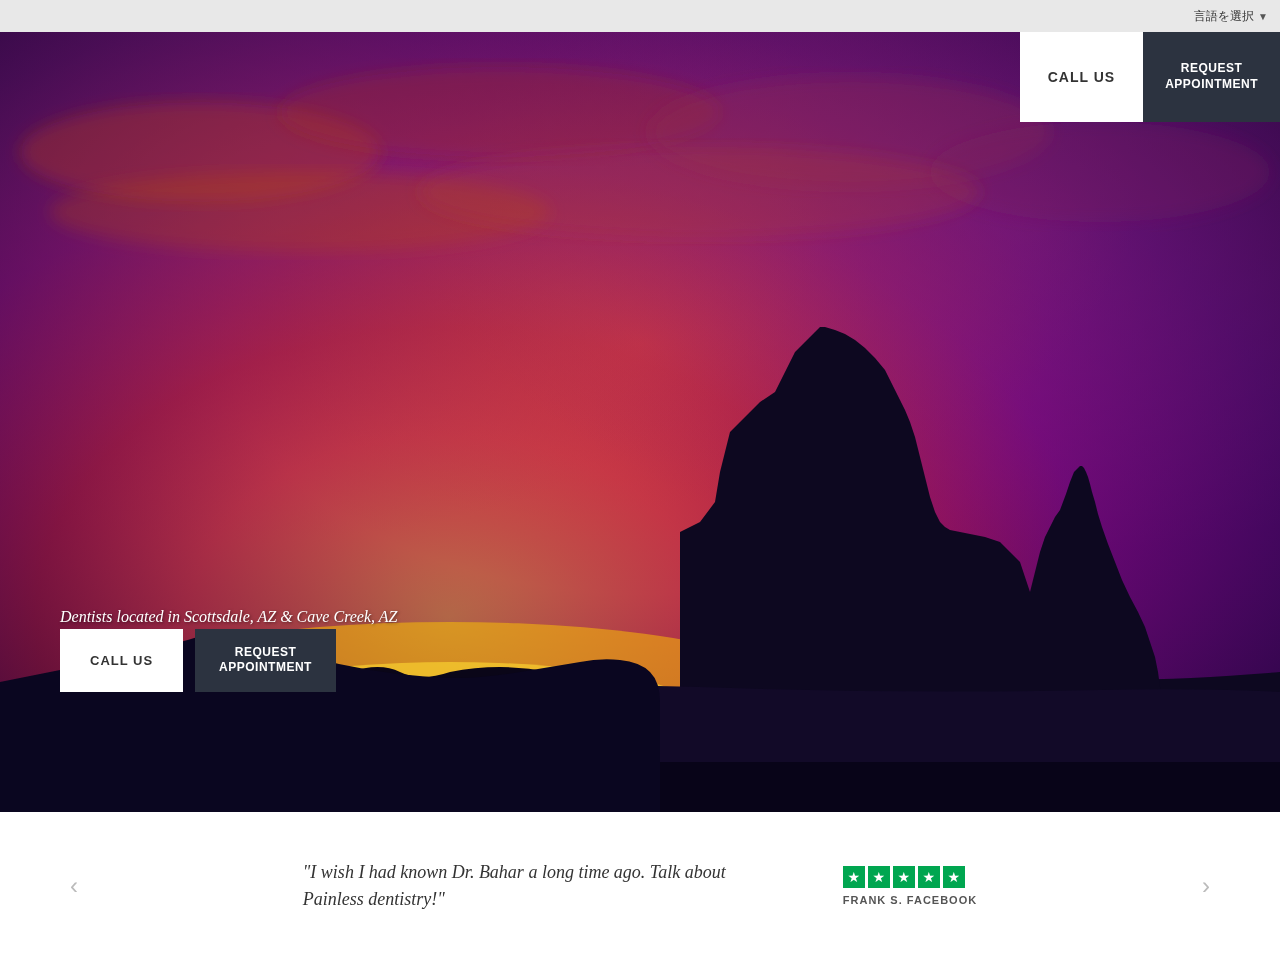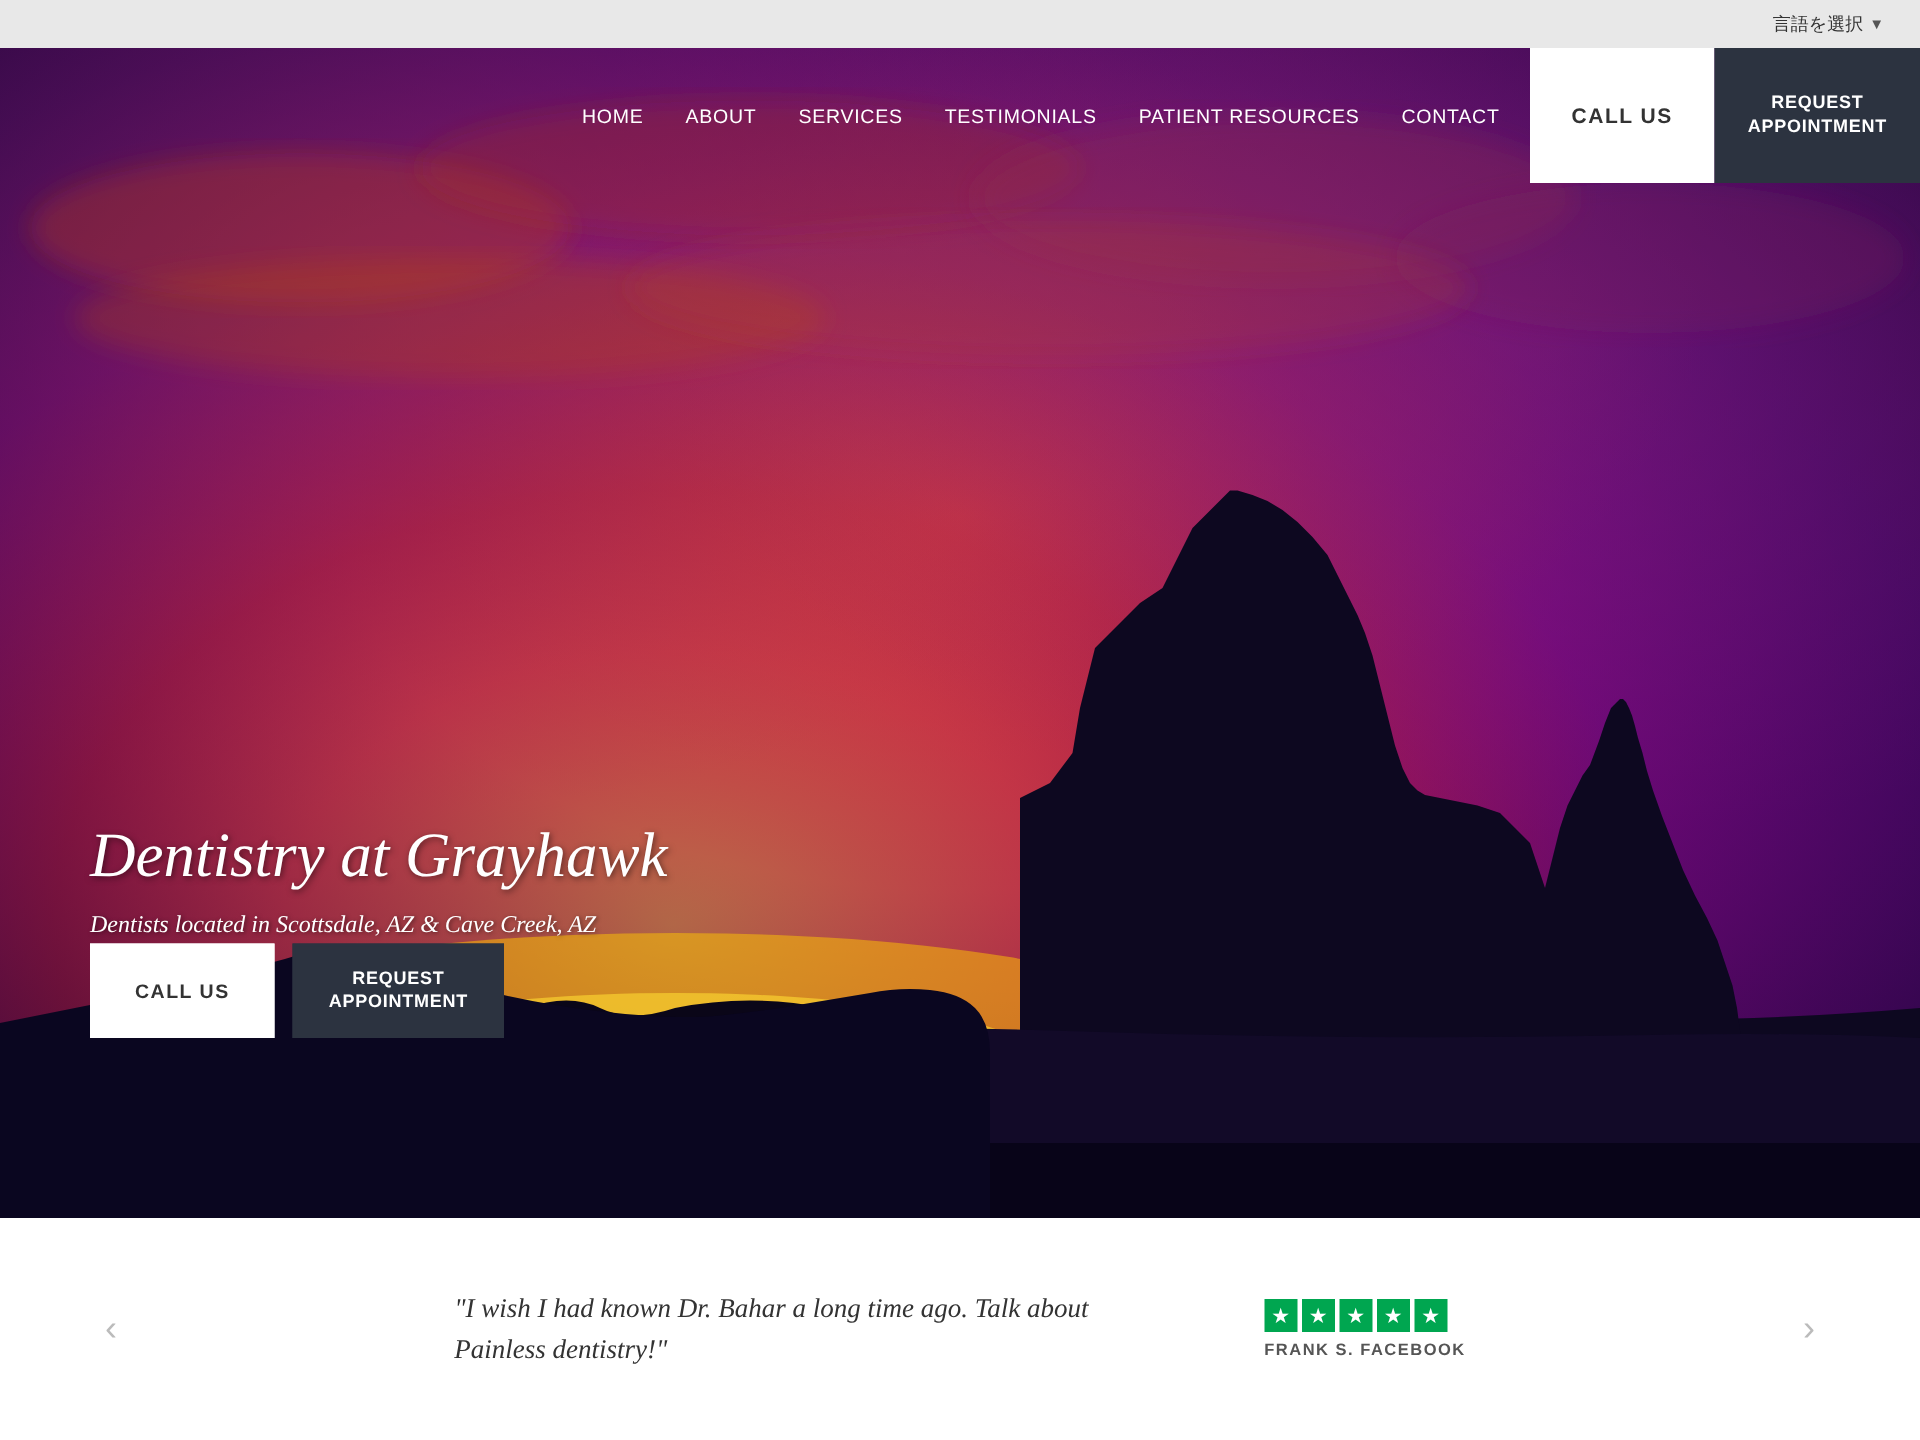--- a/index.html
+++ b/index.html
@@ -5,21 +5,21 @@
     * { margin: 0; padding: 0; box-sizing: border-box; }
     body { font-family: Arial, sans-serif; width: 1280px; min-height: 960px; overflow-x: hidden; }
 
     
     .top-bar {
       background: #e8e8e8;
       height: 32px;
       display: flex;
       align-items: center;
       justify-content: flex-end;
-      padding-right: 24px;
+      padding-right: 12px;
       font-size: 12px;
       color: #333;
     }
     .top-bar .lang-select {
       display: flex;
       align-items: center;
       gap: 4px;
       cursor: pointer;
     }
     .top-bar .lang-arrow {
@@ -292,37 +292,28 @@
     <path d="M1030 780 L1030 560 L1035 540 L1040 520 L1045 505 L1050 495 L1055 485 L1060 478 L1063 470 L1066 462 L1068 456 L1070 450 L1072 445 L1074 440 L1076 438 L1078 436 L1080 434 L1082 434 L1084 436 L1086 440 L1088 445 L1090 452 L1092 460 L1095 470 L1098 482 L1102 495 L1108 512 L1115 530 L1122 548 L1130 565 L1138 580 L1145 595 L1150 610 L1155 625 L1158 640 L1160 655 L1162 670 L1163 690 L1165 780 Z" fill="#0d0820"></path>
 
     <path d="M0 690 Q150 670 300 660 Q500 648 700 655 Q900 662 1100 658 Q1200 656 1280 660 L1280 780 L0 780 Z" fill="#120a28"></path>
 
     <rect x="0" y="730" width="1280" height="50" fill="#080418"></rect>
 
     <path d="M0 780 L0 650 Q50 640 100 630 Q150 618 180 610 Q200 605 210 600 Q220 596 230 598 Q250 603 270 610 Q290 618 310 625 Q340 633 370 638 Q400 643 430 645 Q460 647 480 645 Q500 643 520 640 Q550 635 580 630 Q600 626 620 628 Q640 630 650 640 Q660 650 660 670 Q660 690 660 720 L660 780 Z" fill="#0a0620"></path>
   </svg>
 
   <nav class="navbar">
-    <div class="nav-links">
-      <a class="nav-link">HOME</a>
-      <a class="nav-link">ABOUT</a>
-      <a class="nav-link">SERVICES</a>
-      <a class="nav-link">TESTIMONIALS</a>
-      <a class="nav-link">PATIENT RESOURCES</a>
-      <a class="nav-link">CONTACT</a>
-    </div>
     <button class="nav-btn-call">CALL US</button>
     <button class="nav-btn-request">
       <span>REQUEST</span><br>
       <span>APPOINTMENT</span>
     </button>
   </nav>
 
   <div class="hero-content">
-    <h1 class="hero-title">Dentistry at Grayhawk</h1>
     <p class="hero-subtitle">Dentists located in Scottsdale, AZ &amp; Cave Creek, AZ</p>
     <div class="hero-buttons">
       <button class="hero-btn-call">CALL US</button>
       <button class="hero-btn-request">
         <span>REQUEST</span><br>
         <span>APPOINTMENT</span>
       </button>
     </div>
   </div>
 </div>

